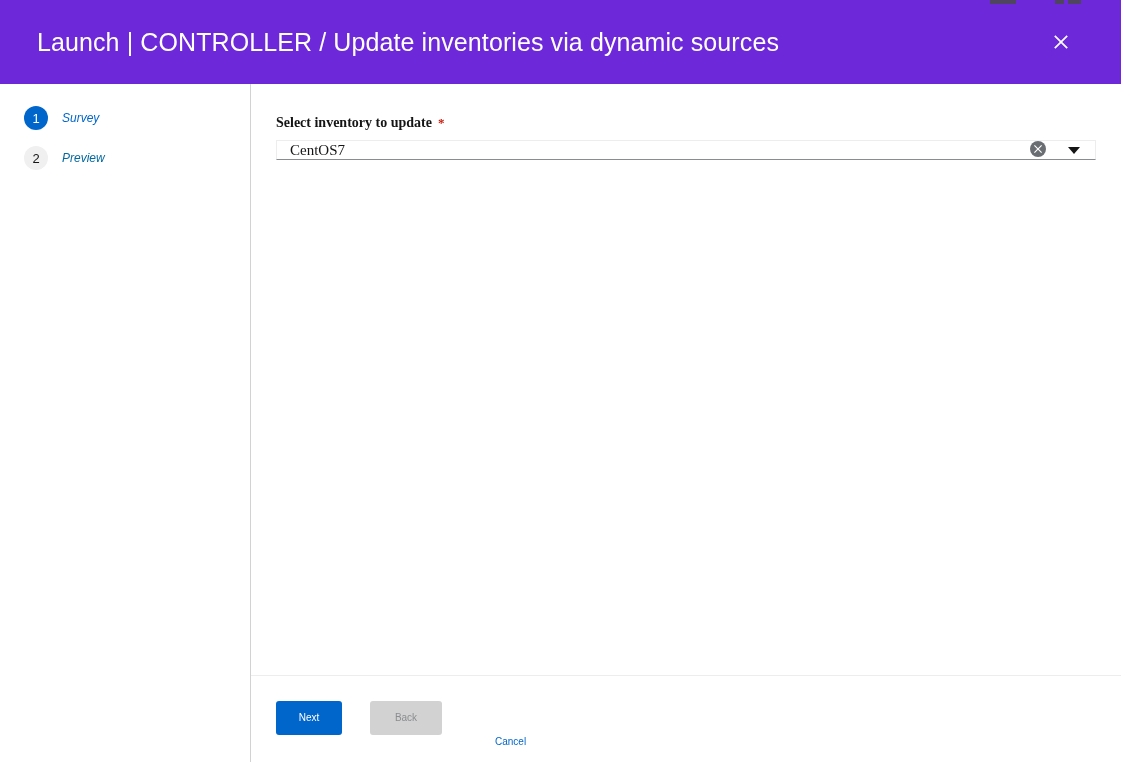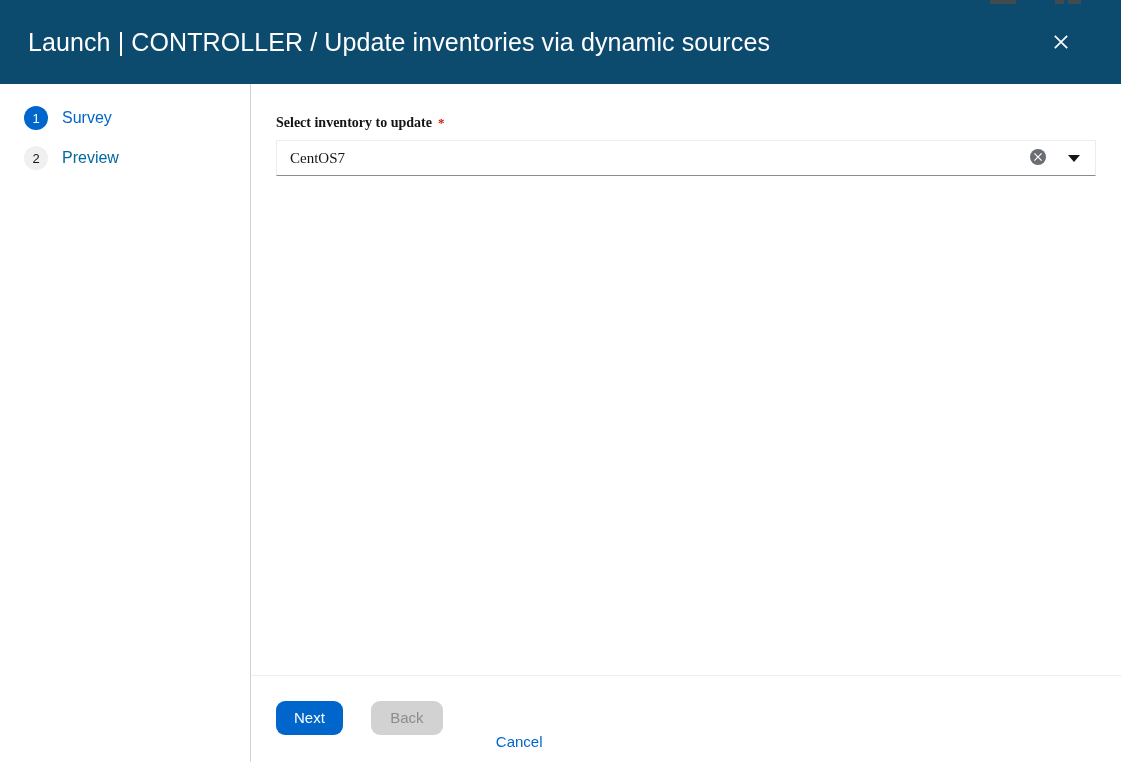--- a/index.html
+++ b/index.html
@@ -23,24 +23,24 @@
     display: flex;
     flex-direction: column;
     background: #ffffff;
   }
 
   
   .modal-header {
     position: relative;
     height: 84px;
     flex: 0 0 84px;
-    background: #0c4a6e;
-    display: flex;
-    align-items: center;
-    padding: 0 28px;
+    background: #6d28d9;
+    display: flex;
+    align-items: center;
+    padding: 0 37px;
   }
   .modal-title {
     color: #ffffff;
     font-size: 25px;
     font-weight: 400;
     letter-spacing: .1px;
     line-height: 30px;
     white-space: nowrap;
   }
   .header-artifact {
@@ -107,22 +107,23 @@
     align-items: center;
     justify-content: center;
     font-size: 13px;
     line-height: 1;
     flex: 0 0 24px;
   }
   .step-badge.active { background: #0066cc; color: #ffffff; }
   .step-badge.inactive { background: #f0f0f0; color: #151515; }
   .step-label {
     margin-left: 14px;
-    font-size: 16px;
+    font-size: 12px;
     line-height: 20px;
+    font-style: italic;
   }
   .step-label.active { color: #0066cc; }
   .step-label.inactive { color: #0369a1; }
 
   
   .wizard-main {
     flex: 1 1 auto;
     display: flex;
     flex-direction: column;
     min-width: 0;
@@ -144,21 +145,21 @@
   }
   .required-mark {
     color: #c9190b;
     font-size: 13px;
     margin-left: 6px;
     vertical-align: top;
   }
 
   .select-wrap {
     position: relative;
-    height: 36px;
+    height: 20px;
     background: #ffffff;
     border: 1px solid #ededed;
     border-bottom: 1px solid #8a8d90;
     display: flex;
     align-items: center;
   }
   .select-value {
     flex: 1 1 auto;
     font-size: 15px;
     color: #151515;
@@ -204,24 +205,24 @@
   .wizard-footer {
     flex: 0 0 auto;
     border-top: 1px solid #ededed;
     padding: 22px 25px 24px 25px;
     display: flex;
     align-items: center;
     height: 87px;
   }
   .btn {
     font-family: inherit;
-    font-size: 15px;
+    font-size: 10px;
     line-height: 20px;
     border: none;
-    border-radius: 9px;
+    border-radius: 3px;
     padding: 7px 18px;
     cursor: pointer;
   }
   .btn-primary {
     background: #0066cc;
     color: #ffffff;
     min-width: 66px;
   }
   .btn-secondary-disabled {
     background: #d2d2d2;

